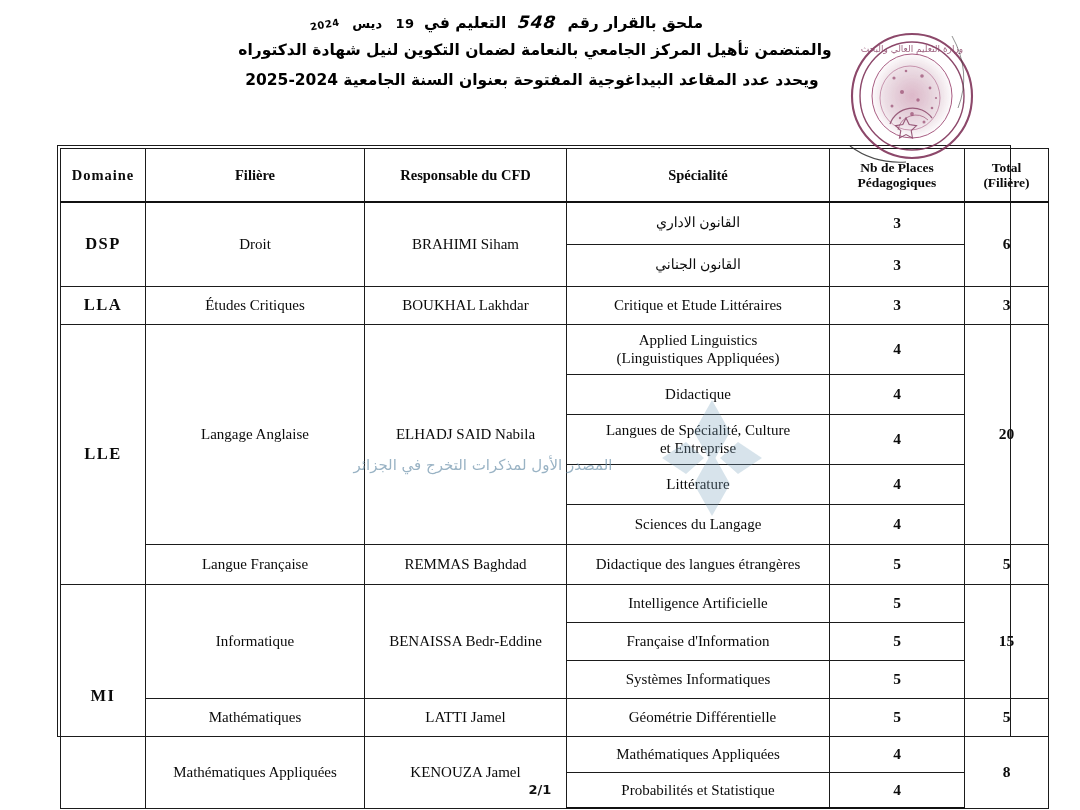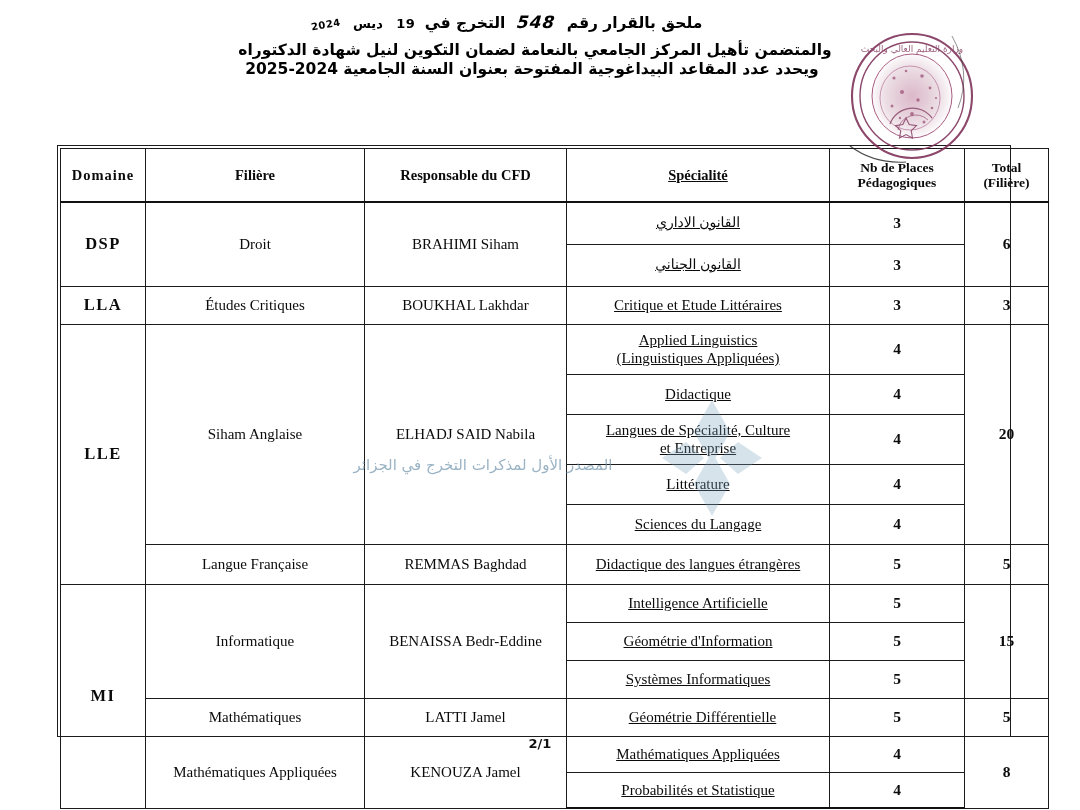--- a/index.html
+++ b/index.html
@@ -34,21 +34,21 @@
     white-space: nowrap;
     line-height: 1.0;
   }
   .hdr-line-1 {
     font-size: 15.5px;
     padding-right: 70px;
     margin-bottom: 11px;
   }
   .hdr-line-2 {
     font-size: 15.5px;
-    margin-bottom: 4px;
+    margin-bottom: 15px;
     padding-right: 10px;
   }
   .hdr-line-3 {
     font-size: 15.5px;
     padding-right: 16px;
   }
   .hw {
     font-family: "DejaVu Sans", "Liberation Sans", sans-serif;
     font-style: italic;
     font-weight: bold;
@@ -156,21 +156,21 @@
     height: 48px;
     line-height: 1.12;
     border-bottom: 2px solid #111;
   }
   #places-table thead th.hdr-small {
     font-size: 13.5px;
   }
   .c-domain   { width: 78px;  font-weight: bold; font-size: 16px; letter-spacing: 1px; }
   .c-filiere  { width: 212px; font-size: 15px; }
   .c-resp     { width: 195px; font-size: 15px; }
-  .c-spec     { width: 256px; font-size: 15px; line-height: 1.2; text-decoration: underline; }
+  .c-spec     { width: 256px; font-size: 15px; line-height: 1.2; }
   .c-nb       { width: 128px; font-weight: bold; font-size: 15px; }
   .c-total    { width: 77px;  font-weight: bold; font-size: 15px; }
 
   td.c-domain  { font-weight: bold; font-size: 16.5px; letter-spacing: 1.5px; }
   td.c-nb      { font-weight: bold; font-size: 15.5px; }
   td.c-total   { font-weight: bold; font-size: 15.5px; }
 
   td.ar {
     direction: rtl;
     font-family: "DejaVu Sans", "Liberation Sans", sans-serif;
@@ -189,37 +189,37 @@
     height: 590px;
     border: 1.5px solid #1b1b1b;
     z-index: 1;
     pointer-events: none;
   }
 
   
   #page-footer {
     position: absolute;
     left: 0;
-    top: 736px;
+    top: 782px;
     width: 1080px;
     text-align: center;
     font-family: "DejaVu Sans", "Liberation Sans", sans-serif;
     font-size: 13px;
     font-weight: bold;
     color: #111;
   }
 </style>
 </head>
 <body>
 
 <div id="doc-header">
   <div class="hdr-line hdr-line-1">
     <span>ملحق بالقرار رقم</span>
     <span class="hw">548</span>
-    <span>التخرج في</span>
+    <span>التعليم في</span>
     <span class="hw-small">19</span>
     <span class="hw-small">ديس</span>
     <span class="hw-year">2024</span>
   </div>
   <div class="hdr-line hdr-line-2">والمتضمن تأهيل المركز الجامعي بالنعامة لضمان التكوين لنيل شهادة الدكتوراه</div>
   <div class="hdr-line hdr-line-3">ويحدد عدد المقاعد البيداغوجية المفتوحة بعنوان السنة الجامعية 2024-2025</div>
 </div>
 
 <svg id="official-stamp" viewBox="0 0 160 145">
   <defs>
@@ -302,21 +302,21 @@
       <tr class="group-start" style="height: 38px;">
         <td class="c-domain">LLA</td>
         <td class="c-filiere">Études Critiques</td>
         <td class="c-resp">BOUKHAL  Lakhdar</td>
         <td class="c-spec">Critique et Etude Littéraires</td>
         <td class="c-nb">3</td>
         <td class="c-total">3</td>
       </tr>
       <tr class="group-start" style="height: 50px;">
         <td class="c-domain" rowspan="6">LLE</td>
-        <td class="c-filiere" rowspan="5">Siham Anglaise</td>
+        <td class="c-filiere" rowspan="5">Langage Anglaise</td>
         <td class="c-resp" rowspan="5">ELHADJ SAID Nabila</td>
         <td class="c-spec">Applied Linguistics<br>(Linguistiques Appliquées)</td>
         <td class="c-nb">4</td>
         <td class="c-total" rowspan="5">20</td>
       </tr>
       <tr style="height: 40px;">
         <td class="c-spec">Didactique</td>
         <td class="c-nb">4</td>
       </tr>
       <tr style="height: 50px;">
@@ -340,21 +340,21 @@
       </tr>
       <tr class="group-start" style="height: 38px;">
         <td class="c-domain" rowspan="6">MI</td>
         <td class="c-filiere" rowspan="3">Informatique</td>
         <td class="c-resp" rowspan="3">BENAISSA Bedr-Eddine</td>
         <td class="c-spec">Intelligence Artificielle</td>
         <td class="c-nb">5</td>
         <td class="c-total" rowspan="3">15</td>
       </tr>
       <tr style="height: 38px;">
-        <td class="c-spec">Géométrie d'Information</td>
+        <td class="c-spec">Française d'Information</td>
         <td class="c-nb">5</td>
       </tr>
       <tr style="height: 38px;">
         <td class="c-spec">Systèmes Informatiques</td>
         <td class="c-nb">5</td>
       </tr>
       <tr style="height: 38px;">
         <td class="c-filiere" style="border-top: 1.6px solid rgb(17, 17, 17); text-align: center;">Mathématiques</td>
         <td class="c-resp" style="border-top: 1.6px solid rgb(17, 17, 17);">LATTI  Jamel</td>
         <td class="c-spec" style="border-top: 1.6px solid rgb(17, 17, 17); padding-left: 12px;">Géométrie Différentielle</td>

